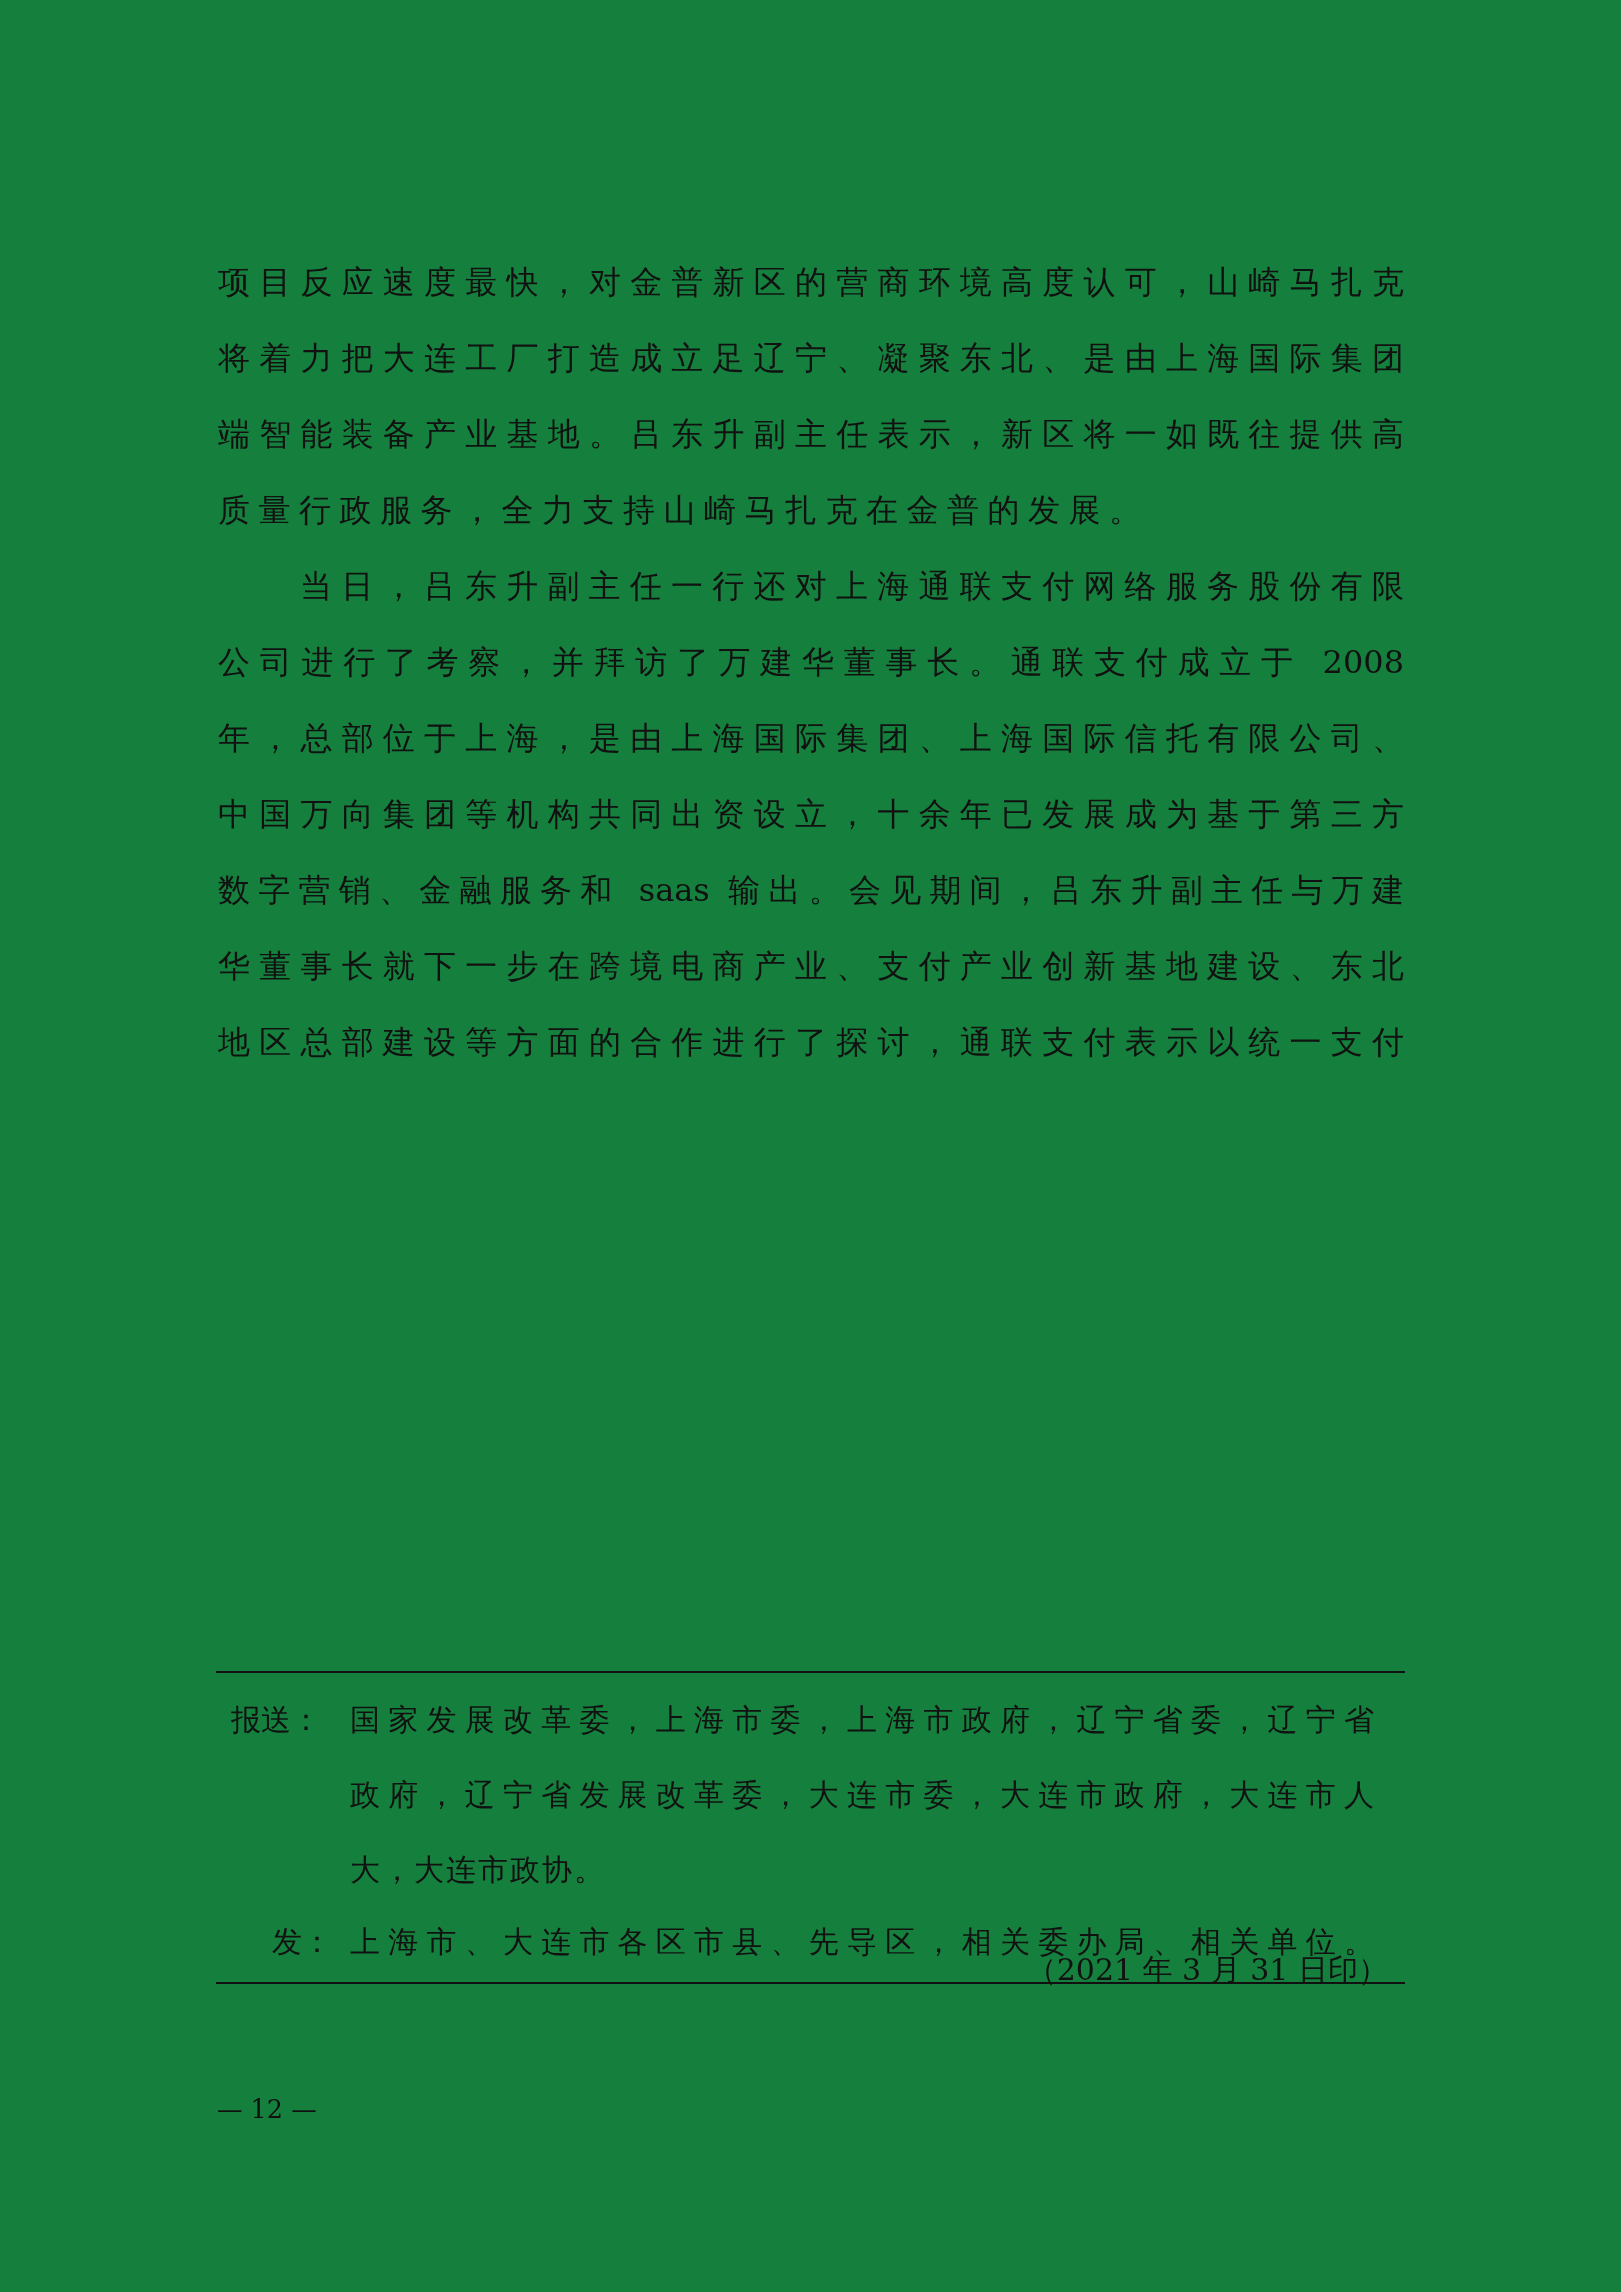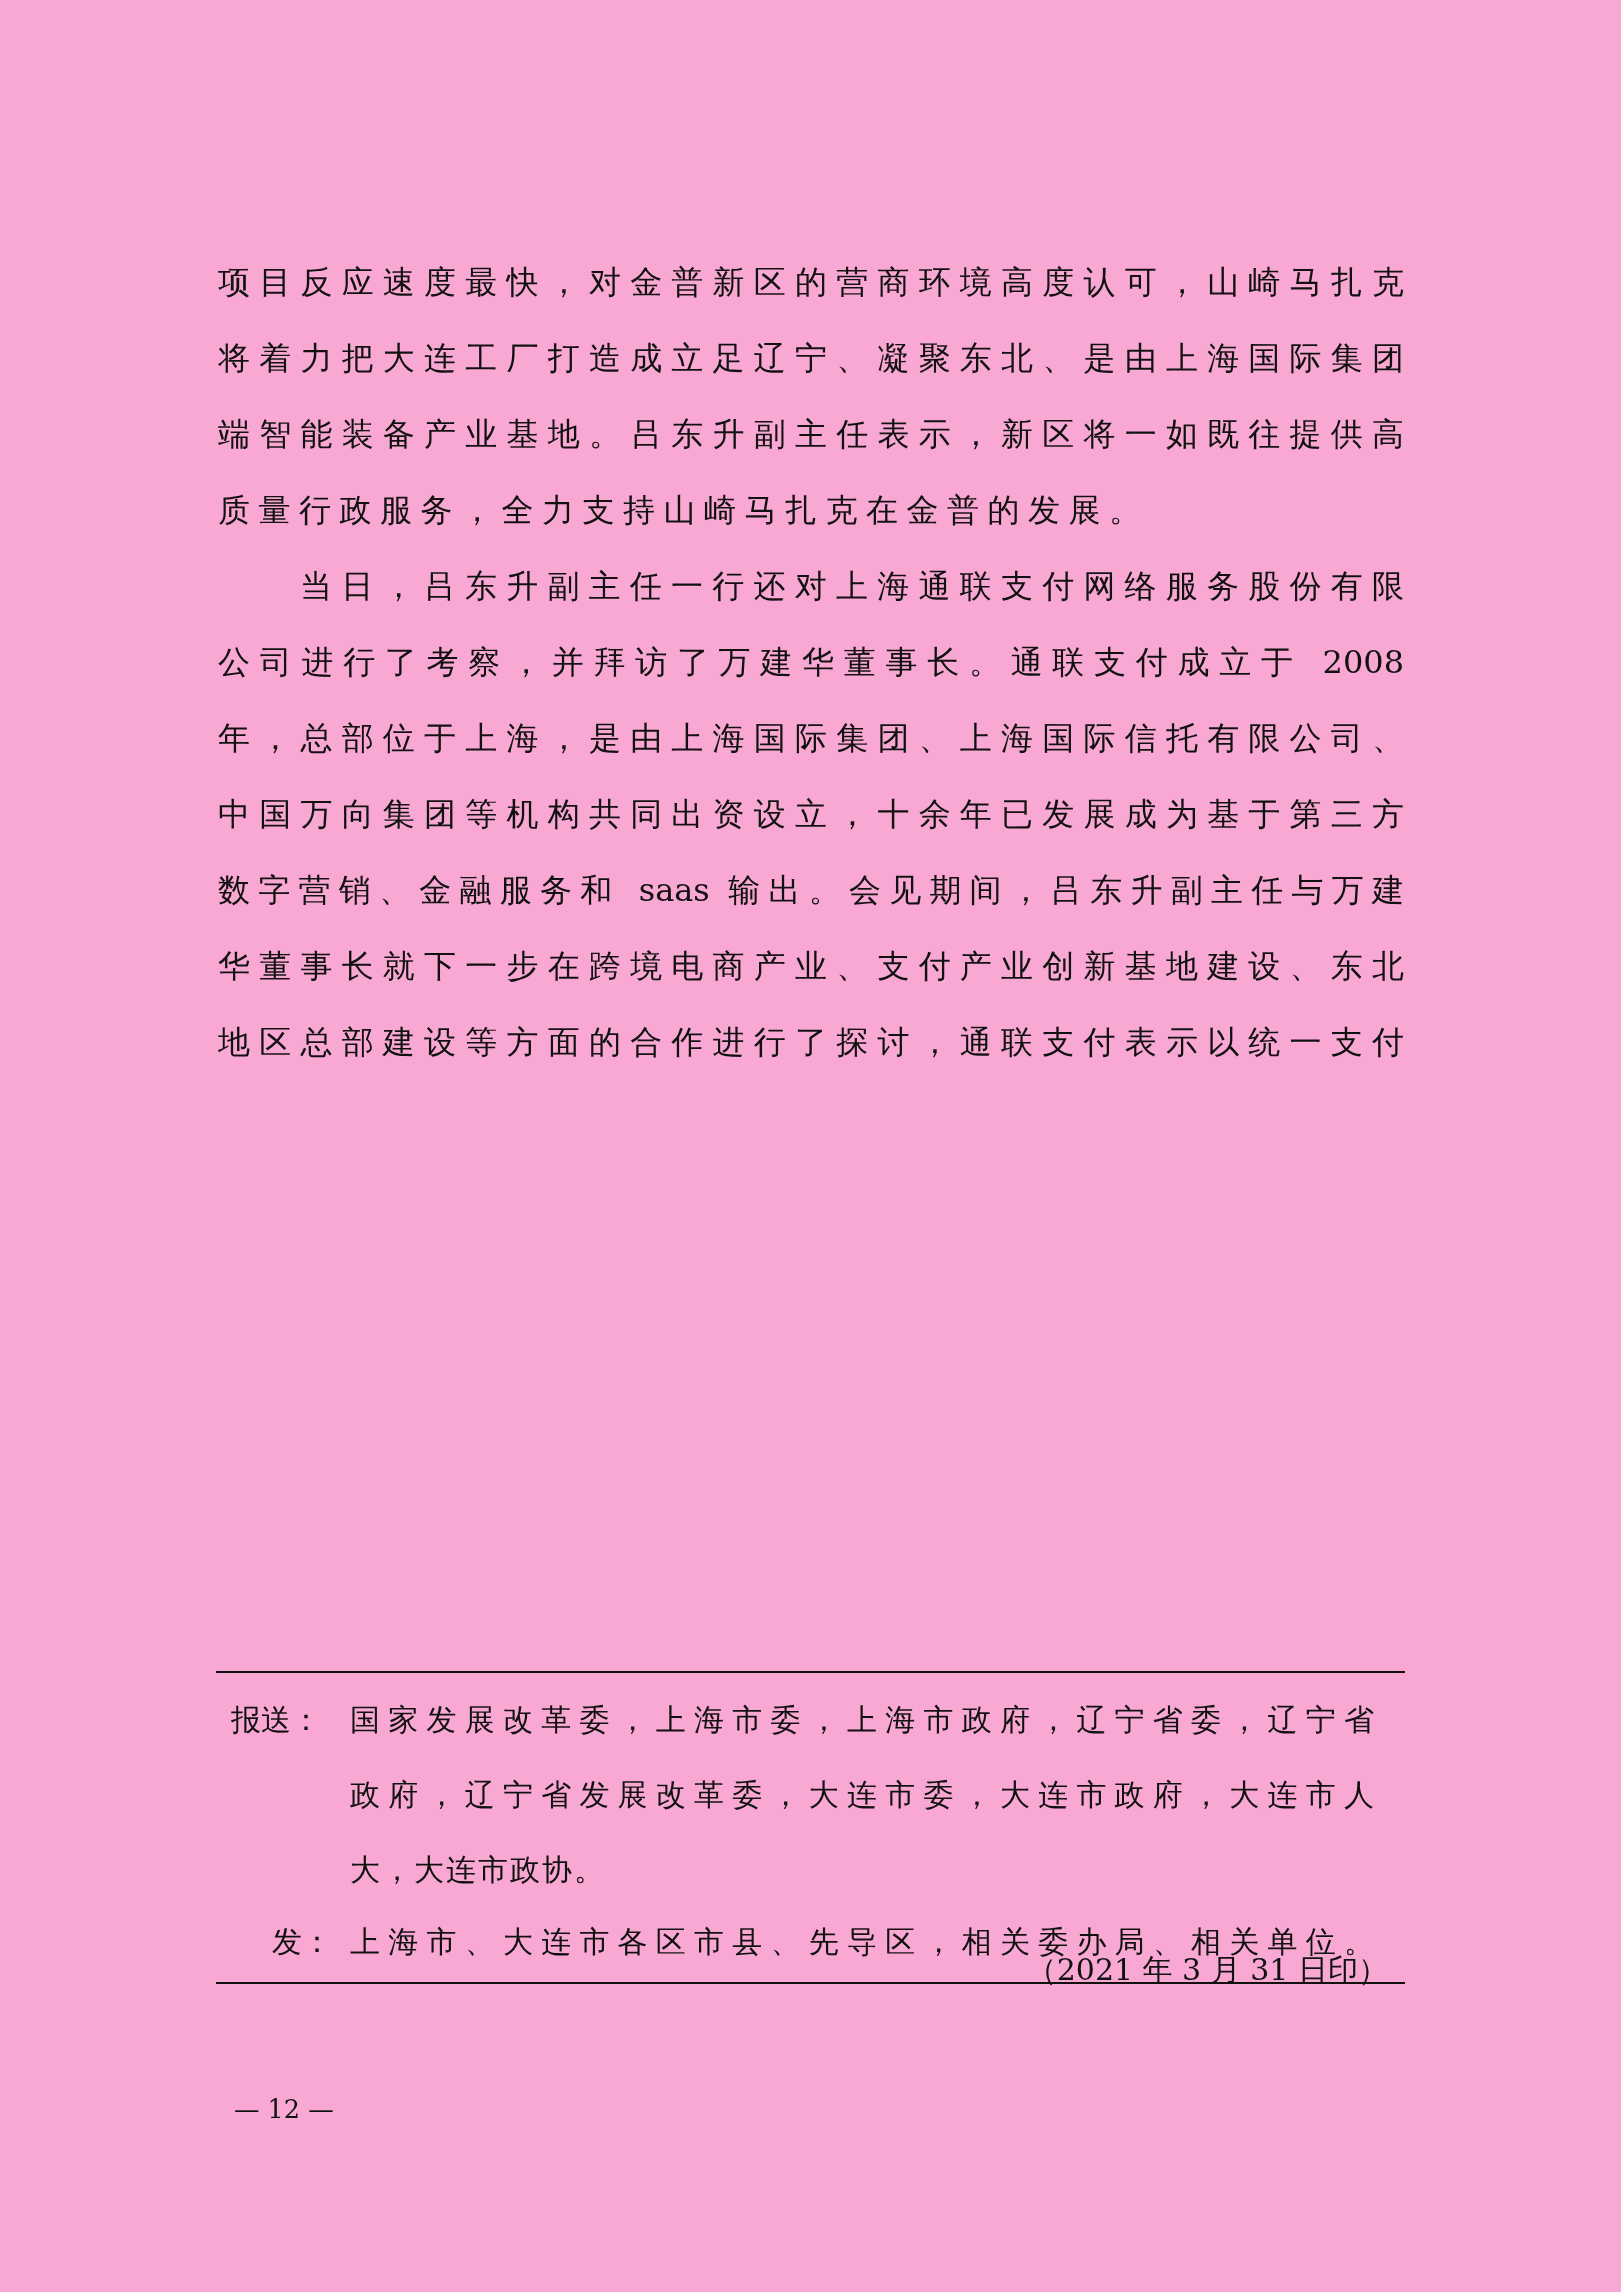--- a/index.html
+++ b/index.html
@@ -1,34 +1,34 @@
 <!DOCTYPE html>
 <html><head>
 <meta charset="utf-8">
 <style>
   html, body { margin: 0; padding: 0; background: #ffffff; }
   body { width: 1621px; height: 2293px; position: relative; overflow: hidden;
          font-family: "DejaVu Serif", "Liberation Serif", serif; color: #111111; }
-  .page { position: absolute; left: 0; top: 0; width: 1621px; height: 2293px; background: #f9a8d4; }
+  .page { position: absolute; left: 0; top: 0; width: 1621px; height: 2293px; background: #15803d; }
   .body-text { position: absolute; left: 218px; top: 257px; width: 1186px; }
   .line { height: 76px; line-height: 51px; font-size: 32px; white-space: nowrap;
           text-align: justify; text-align-last: justify; }
   .line.last { text-align-last: left; letter-spacing: 8.5px; }
   .line.indent { padding-left: 82px; }
   .rule { position: absolute; left: 216px; width: 1189px; height: 2px; background: #111111; }
   .rule.top { top: 1671px; }
   .rule.bottom { top: 1982px; }
   .dist { position: absolute; left: 0; top: 0; }
   .dist-row { position: absolute; font-size: 30px; line-height: 39px; white-space: nowrap; }
   .dist-label { position: absolute; white-space: nowrap; }
   .dist-content { position: absolute; left: 350px; width: 1024px; white-space: nowrap;
                   text-align: justify; text-align-last: justify; }
   .dist-content.last { text-align-last: left; letter-spacing: 2px; }
   .print-date { position: absolute; right: 233px; top: 1948px; font-size: 30px; line-height: 43px; white-space: nowrap; }
-  .page-number { position: absolute; left: 234px; top: 2090px; font-size: 25.5px; line-height: 39px; white-space: nowrap; }
+  .page-number { position: absolute; left: 217px; top: 2090px; font-size: 25.5px; line-height: 39px; white-space: nowrap; }
 </style>
 </head>
 <body>
 
 <div class="page">
 
   <div class="body-text">
     <div class="line">项目反应速度最快，对金普新区的营商环境高度认可，山崎马扎克</div>
     <div class="line">将着力把大连工厂打造成立足辽宁、凝聚东北、是由上海国际集团</div>
     <div class="line">端智能装备产业基地。吕东升副主任表示，新区将一如既往提供高</div>

